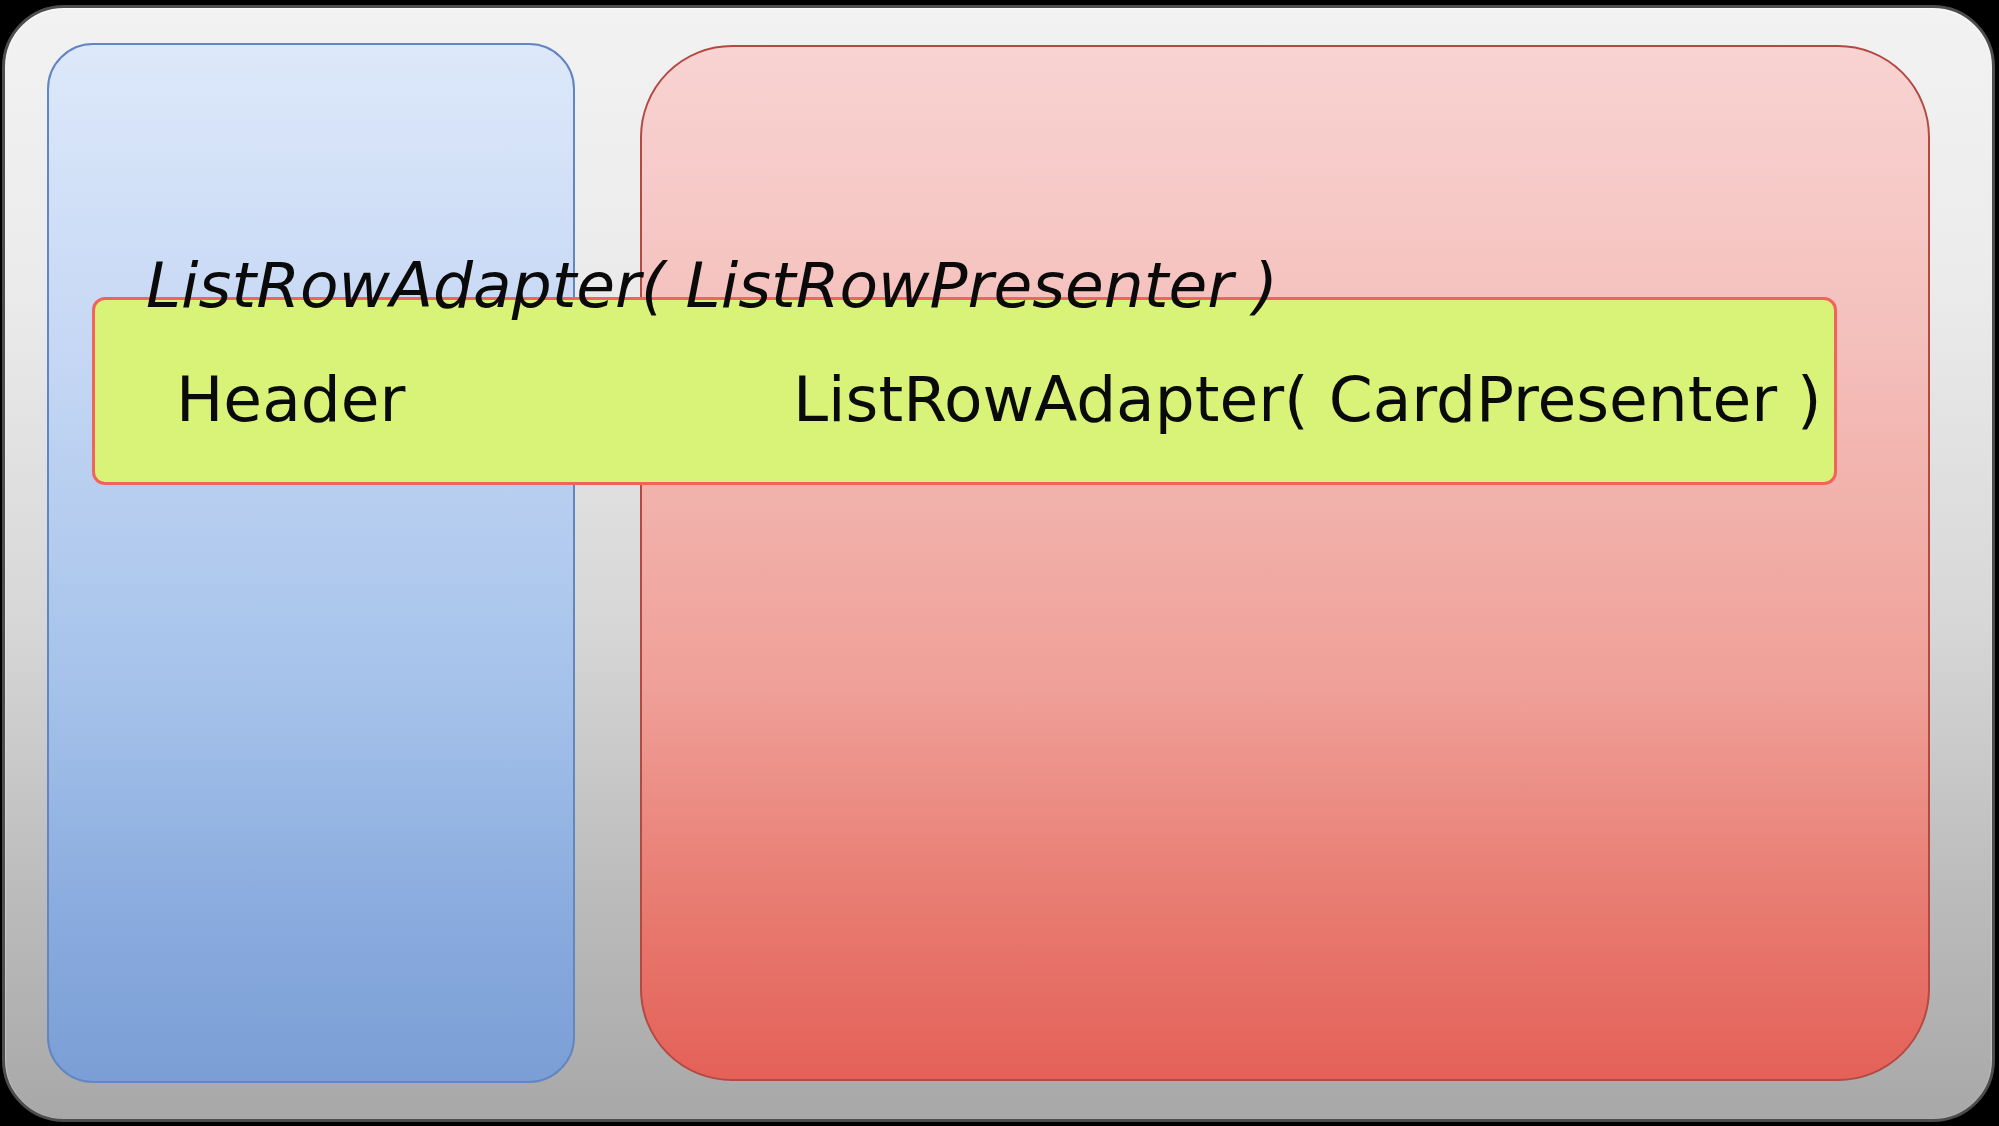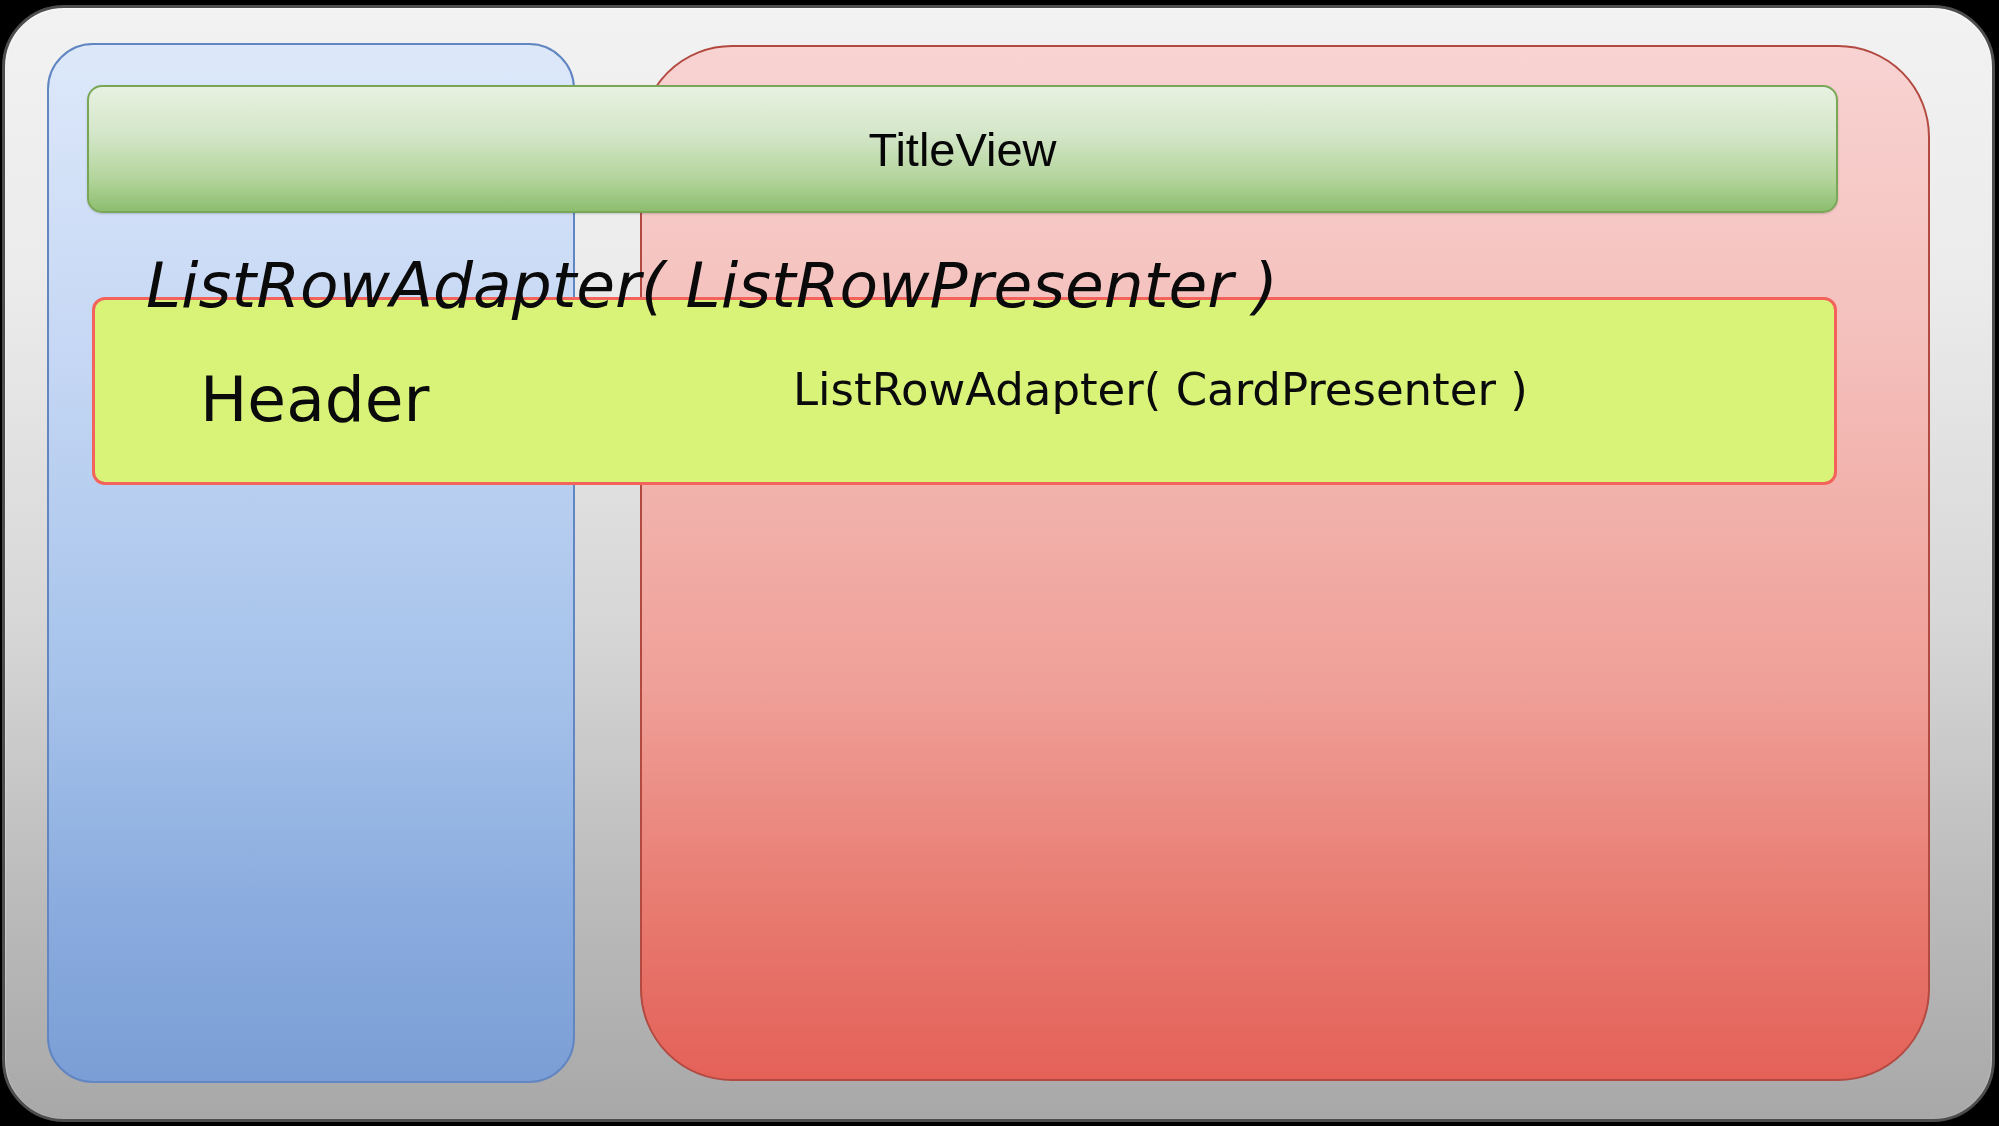--- a/index.html
+++ b/index.html
@@ -122,34 +122,34 @@
     font-family: "DejaVu Sans", sans-serif;
     font-size: 63px;
     line-height: 1.05;
     color: #0a0a0a;
     z-index: 4;
     white-space: nowrap;
     font-style: italic;
   }
   .header-cell {
     position: absolute;
-    left: 200px;
+    left: 176px;
     top: 363px;
     font-family: "DejaVu Sans", sans-serif;
     font-size: 63px;
     color: #0a0a0a;
     z-index: 4;
     white-space: nowrap;
   }
   .card-adapter {
     position: absolute;
     left: 793px;
     top: 363px;
     font-family: "DejaVu Sans", sans-serif;
-    font-size: 45px;
+    font-size: 63px;
     color: #0a0a0a;
     z-index: 4;
     white-space: nowrap;
   }
 
   
   .fragment-label {
     position: absolute;
     top: 541px;
     transform: translateX(-50%);
@@ -166,23 +166,20 @@
 <body>
 
 <div class="stage">
 
   <div class="device-frame"></div>
 
   <div class="headers-box"></div>
 
   <div class="rows-box"></div>
 
-  <div class="title-bar">
-    <span class="title-text">TitleView</span>
-  </div>
 
   <div class="listrow-box"></div>
 
   <div class="adapter-line1">ListRowAdapter( ListRowPresenter )</div>
 
   <div class="header-cell">Header</div>
 
   <div class="card-adapter">ListRowAdapter( CardPresenter )</div>
 
 

